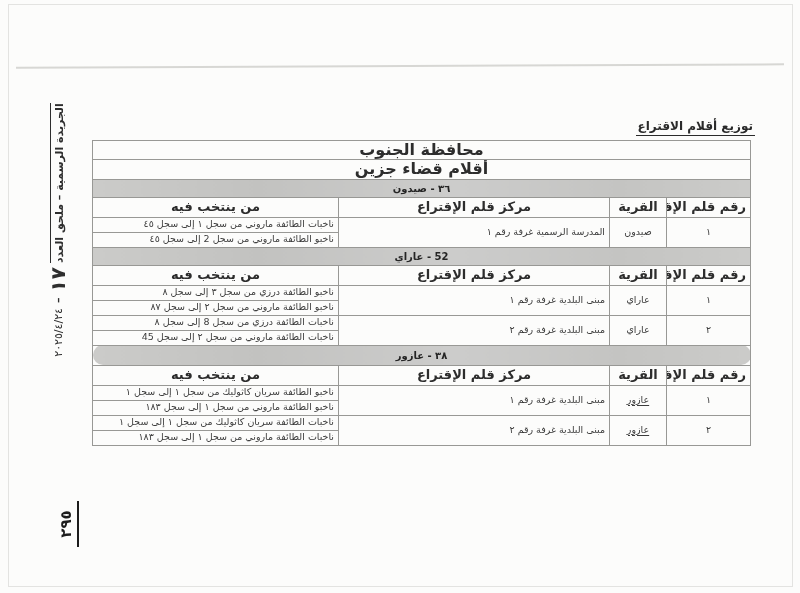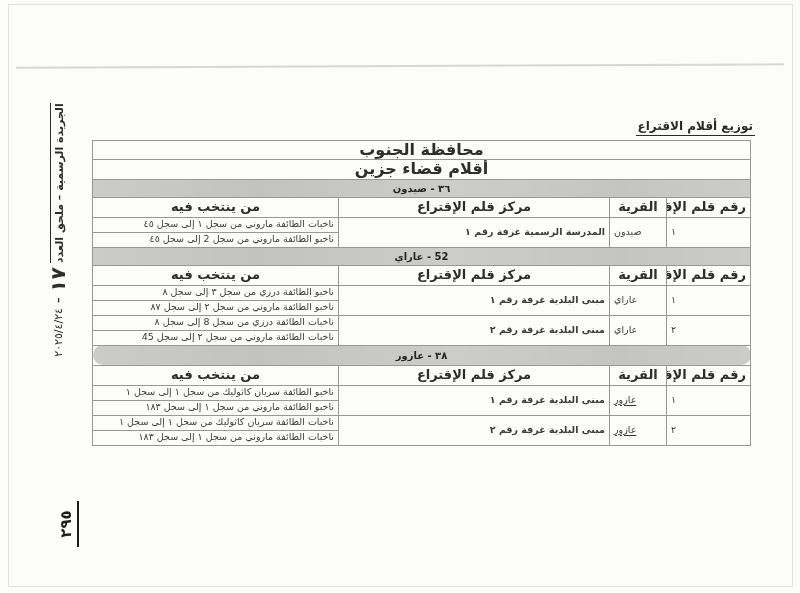--- a/index.html
+++ b/index.html
@@ -28,23 +28,23 @@
              table-layout:fixed;direction:rtl;}
   table.poll td{border:1px solid #989895;font-size:9.5px;padding:0 4px;
                 vertical-align:middle;line-height:1.15;color:#3b3b3b;overflow:hidden;white-space:nowrap;}
   tr.toprow td{text-align:center;font-weight:bold;height:16px;font-size:16px;color:#2d2d2d;}
   tr.band td{background:linear-gradient(90deg,#cbcbc9,#c2c2c0 25%,#cccccb 55%,#c4c4c2 80%,#cbcbc9);
              font-weight:bold;text-align:center;padding-left:4px;height:17px;
              font-size:10px;color:#252525;}
   tr.band.tall td{height:19px;border-radius:10px;}
   tr.hdr td{text-align:center;font-weight:bold;height:19px;font-size:13px;color:#2d2d2d;}
   tr.h15{height:15px;}
-  td.c{text-align:left;}
+  td.c{text-align:center;}
   td.r{text-align:right;}
-  td.center-cell{padding-left:8px;font-weight:bold;}
+  td.center-cell{padding-left:8px;}
   td.voter{padding-left:7px;margin-top:34px;}
   .vil-u{text-decoration:underline;text-underline-offset:2px;}
 </style>
 </head>
 <body>
 
 <div class="page">
 
   <div class="scan-border"></div>
   <div class="scan-line-top"></div>

